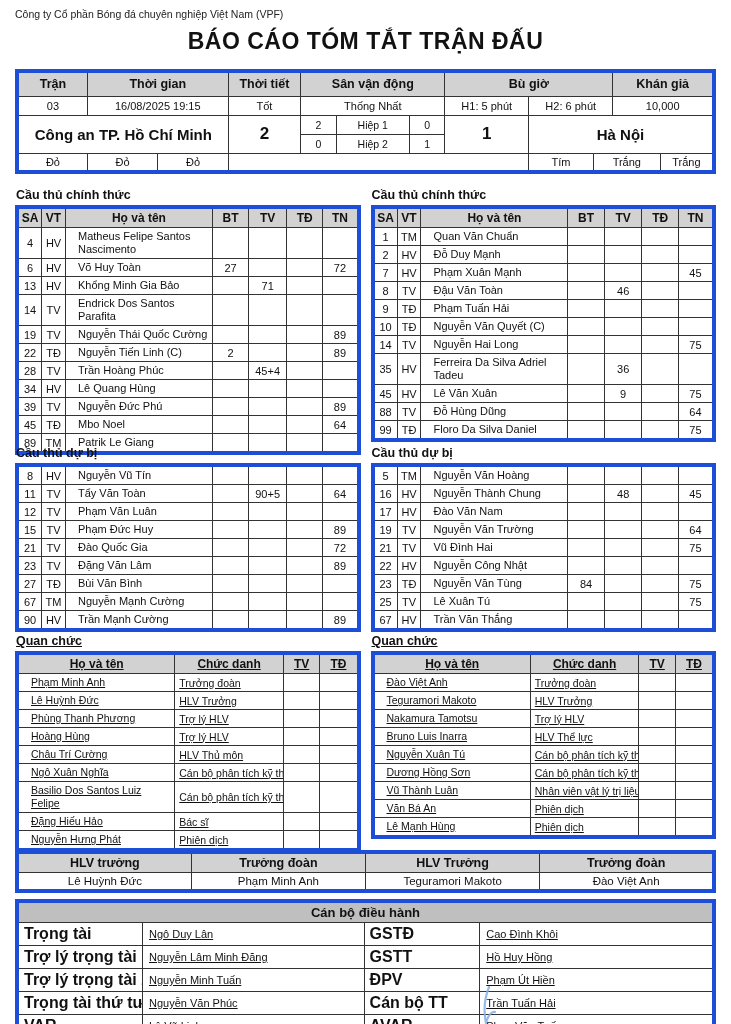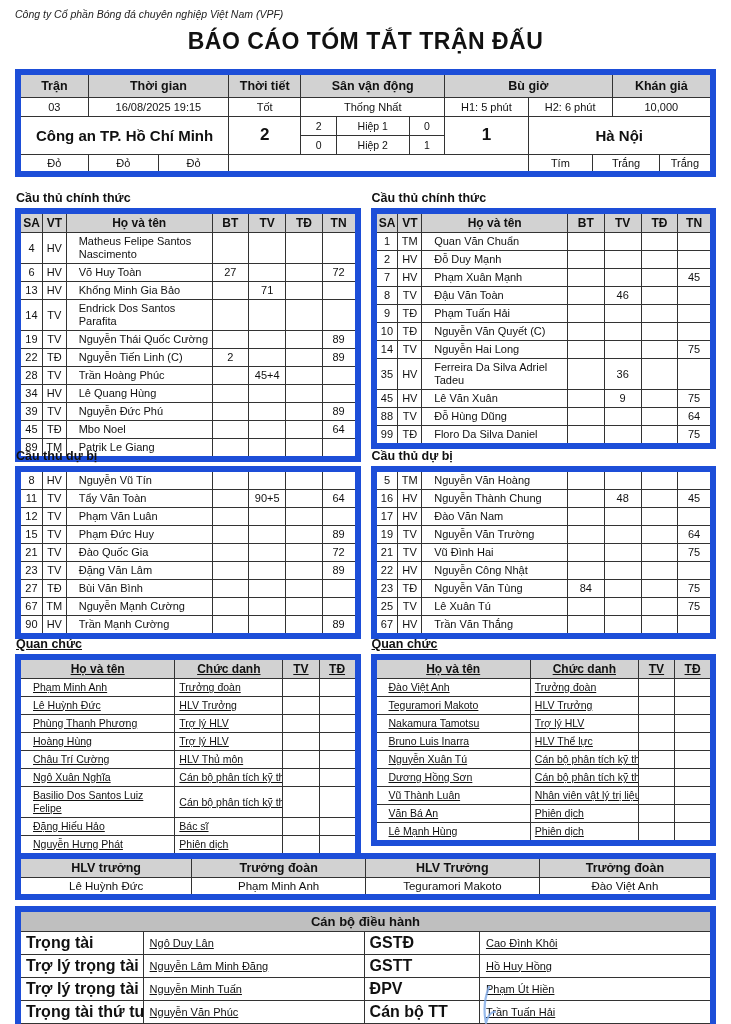--- a/index.html
+++ b/index.html
@@ -1,25 +1,25 @@
 <!DOCTYPE html>
 <html><head>
 <meta charset="utf-8">
 <style>
   * { margin:0; padding:0; box-sizing:border-box; }
   html,body { background:#fff; }
   body { font-family:"Liberation Sans", sans-serif; color:#111; }
   .page { width:731px; height:1024px; position:relative; padding:8px 15px 0 15px; background:#fff; overflow:hidden; }
-  .org-line { font-size:10.5px; color:#222; margin-bottom:8px;font-style:italic; }
+  .org-line { font-size:10.5px; color:#222; margin-bottom:8px; }
   .page-title { text-align:center; font-size:23px; font-weight:bold; letter-spacing:.5px; margin:8px 0 14px 0; }
   .subtitle { text-align:center; font-size:15px; margin-bottom:10px; letter-spacing:.2px; }
 
   table { border-collapse:collapse; width:100%; table-layout:fixed; }
   td, th { border:1px solid #333; font-size:11px; text-align:center; padding:2px 2px; overflow:hidden; white-space:nowrap; }
-  table.outer { border:6px solid #1d4ed8; }
+  table.outer { border:4px solid #1d4ed8; }
 
   
   .match-table td { height:19px; }
   .match-table tr.hdr td { background:#d2d2d2; font-weight:bold; font-size:12.5px; height:25px; }
   .match-table .val { font-size:11px; }
   .team-name { font-size:15px; font-weight:bold; white-space:nowrap; }
   .big-score { font-size:17px; font-weight:bold; }
   .mini { font-size:10.5px; }
 
   

